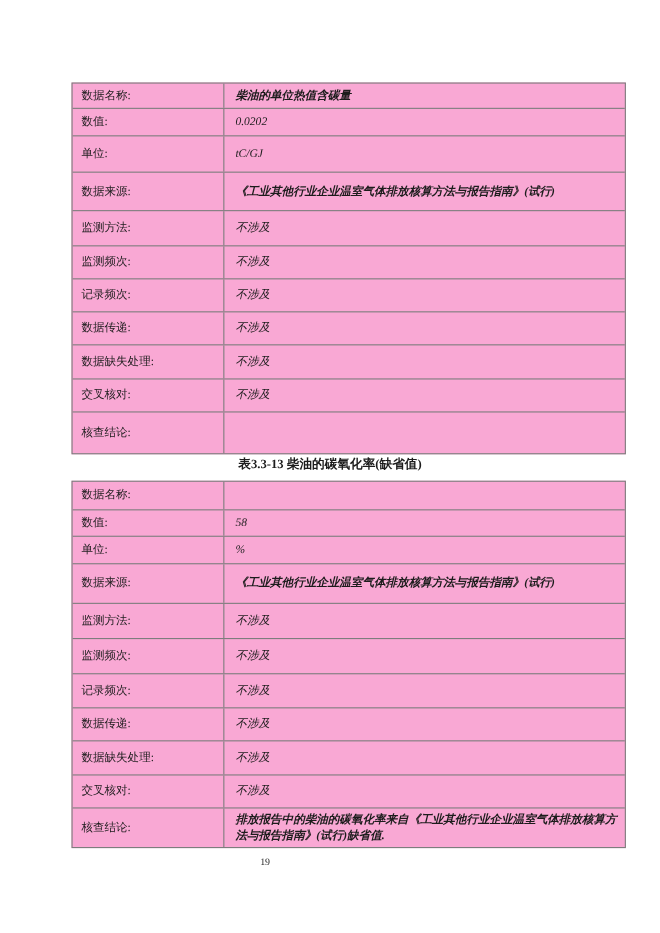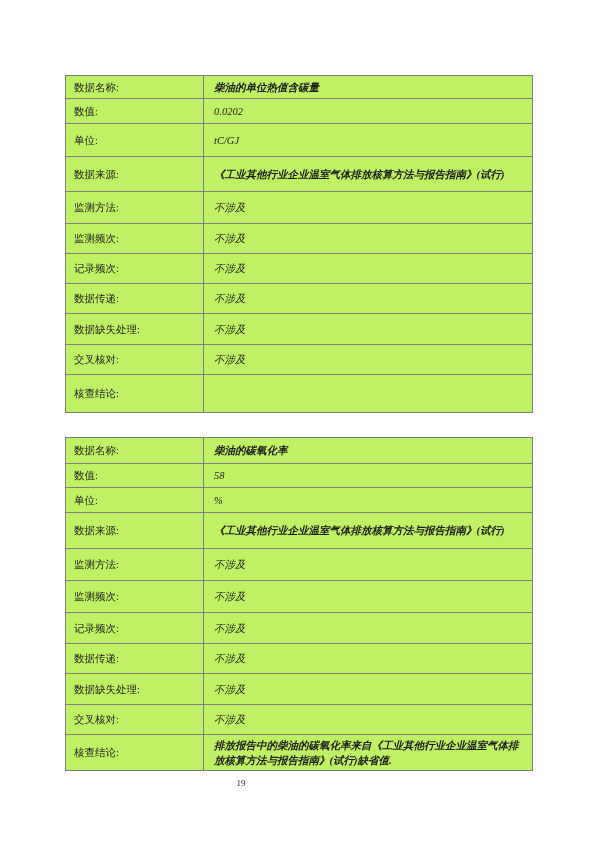--- a/index.html
+++ b/index.html
@@ -9,23 +9,23 @@
     position: relative;
     font-family: "Liberation Serif", "DejaVu Serif", serif;
     color: #1c1c1c;
   }
   .page { position: absolute; inset: 0; background: #ffffff; }
 
   
   .tbl {
     position: absolute;
     left: 65px;
-    width: 468px;
+    width: 504px;
     border: 1px solid #7d7d7d;
-    background: #bef264;
+    background: #f9a8d4;
   }
   .tbl-0 { top: 75px; }
   .tbl-1 { top: 437px; }
 
   .trow {
     display: flex;
     border-bottom: 1px solid #7d7d7d;
     align-items: stretch;
   }
   .trow:last-child { border-bottom: none; }
@@ -151,25 +151,25 @@
   <div class="trow">
     <div class="cell label">交叉核对:</div>
     <div class="cell value">不涉及</div>
   </div>
 
   <div class="trow bold">
     <div class="cell label">核查结论:</div>
   </div>
 </section>
 
+  <div class="caption">表3.3-13 柴油的碳氧化率(缺省值)</div>
 
   <section class="tbl tbl-1">
   <div class="trow bold">
     <div class="cell label">数据名称:</div>
-    <div class="cell value">柴油的碳氧化率</div>
   </div>
 
   <div class="trow">
     <div class="cell label">数值:</div>
     <div class="cell value">58</div>
   </div>
 
   <div class="trow">
     <div class="cell label">单位:</div>
     <div class="cell value">%</div>

